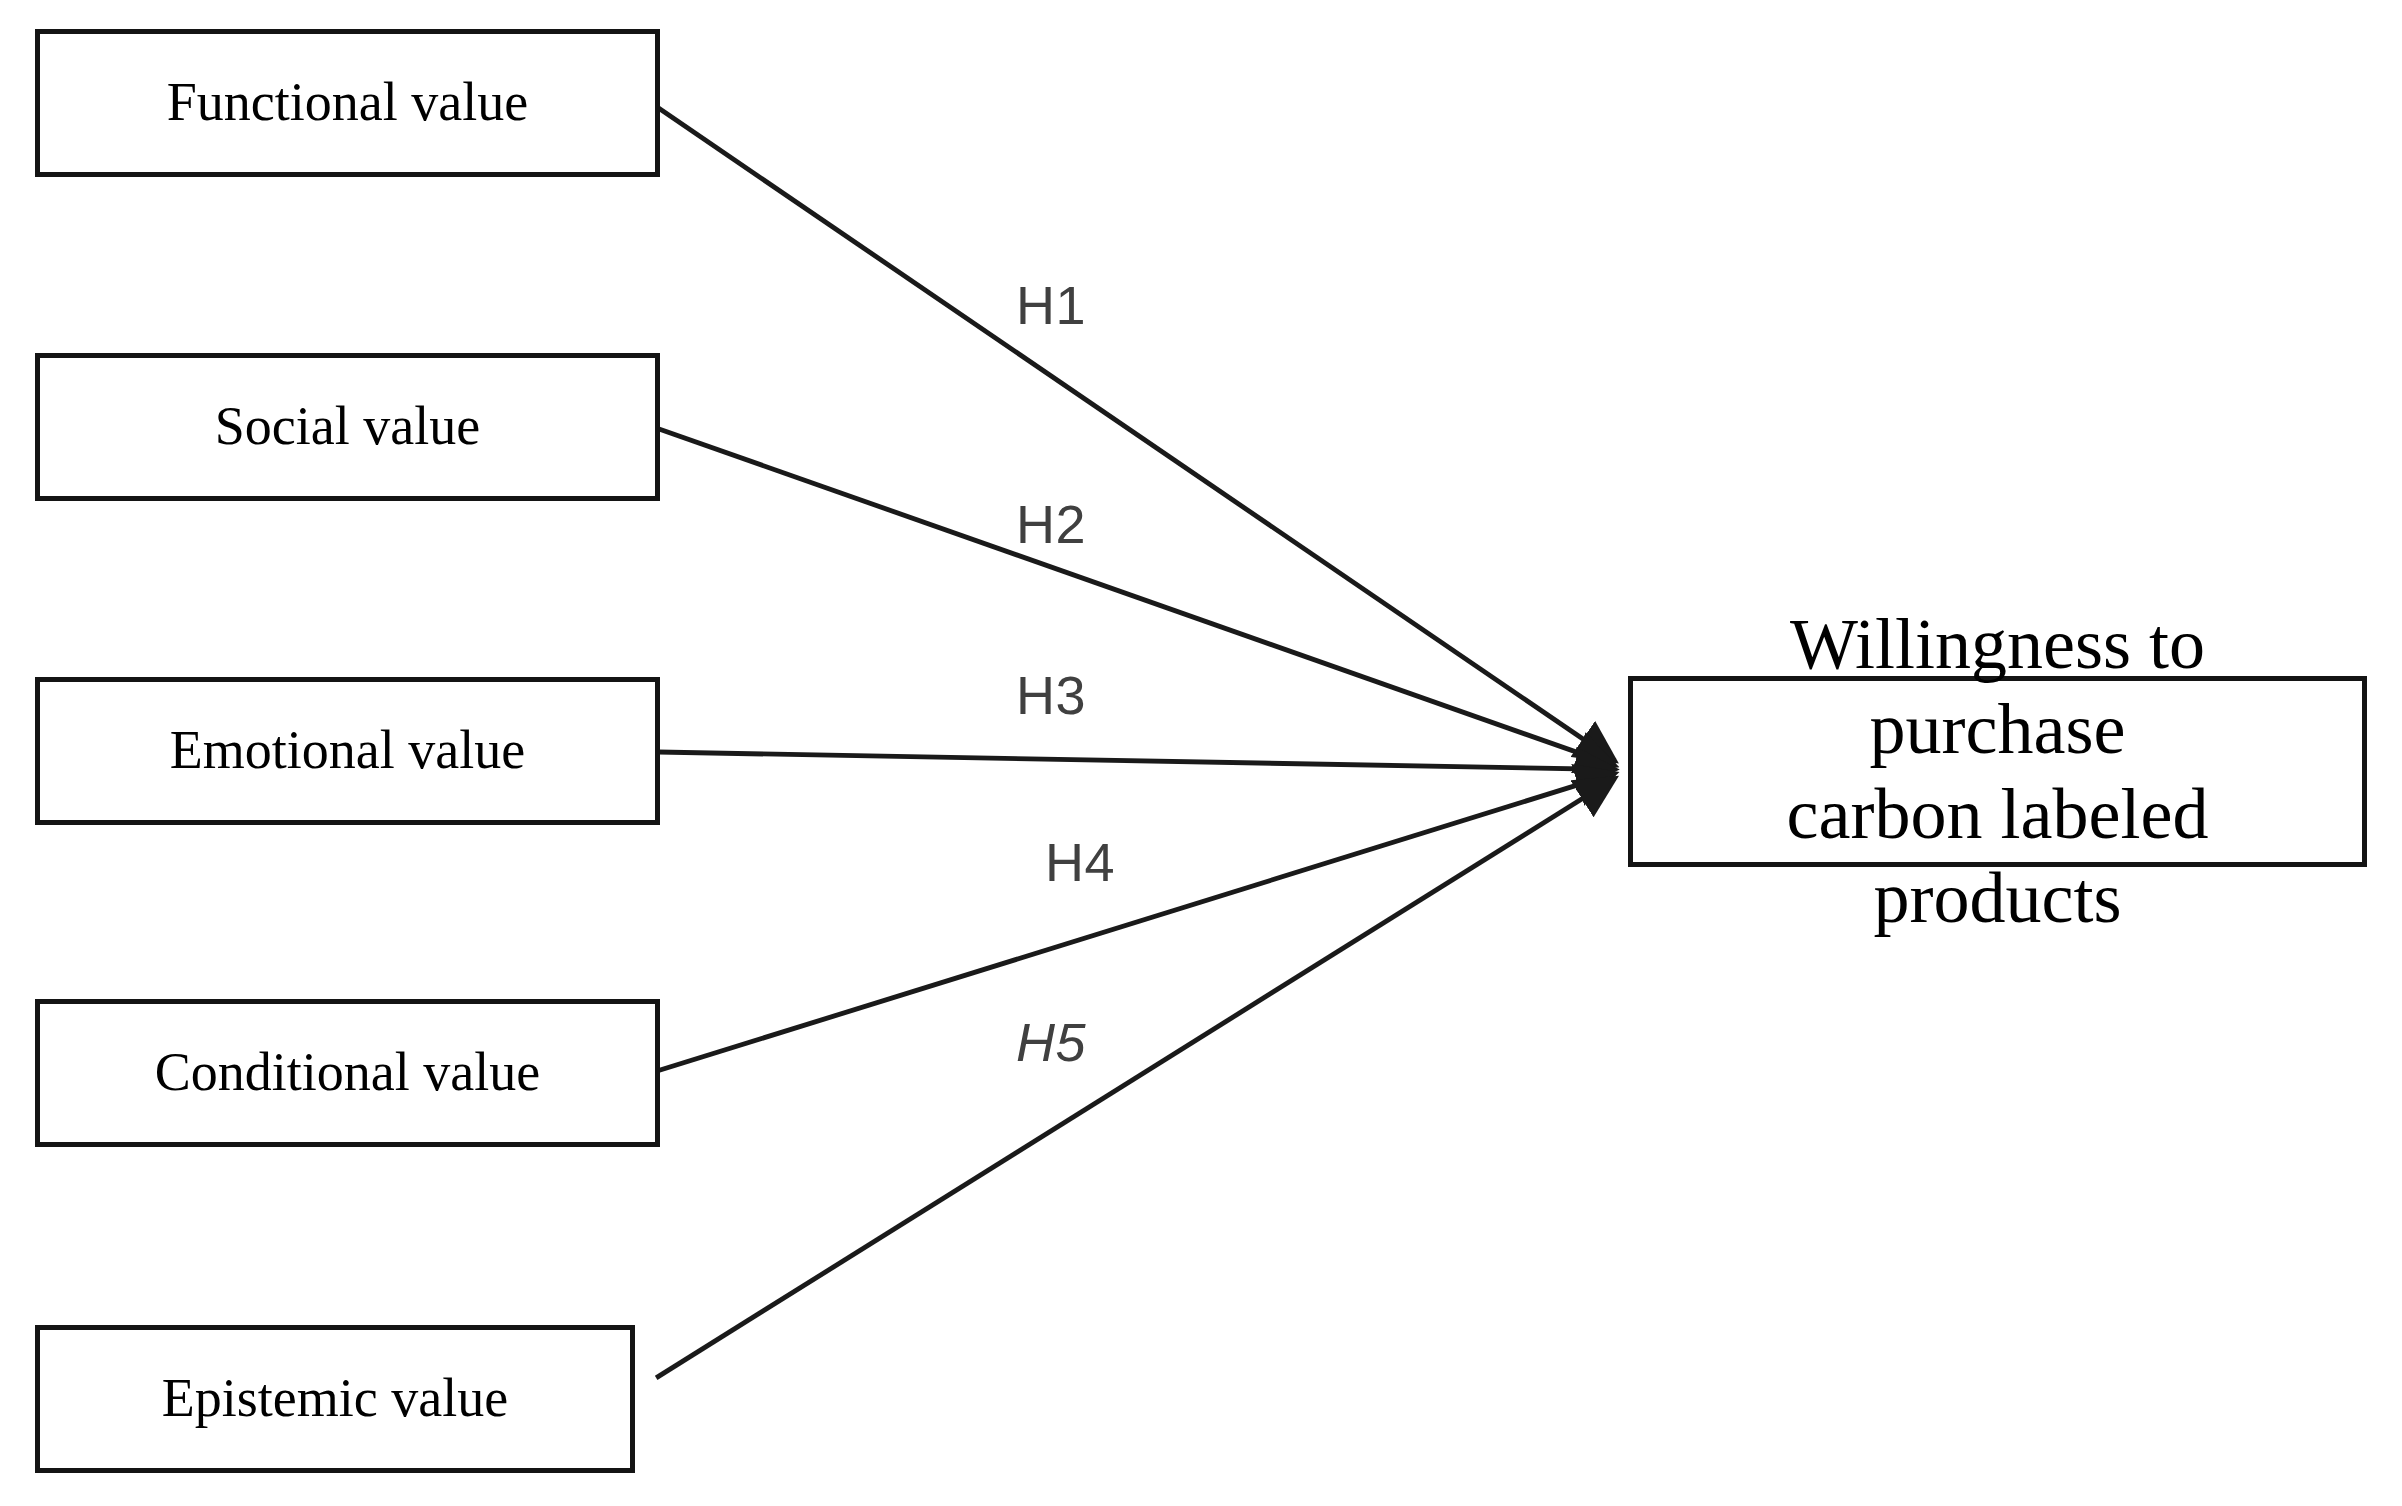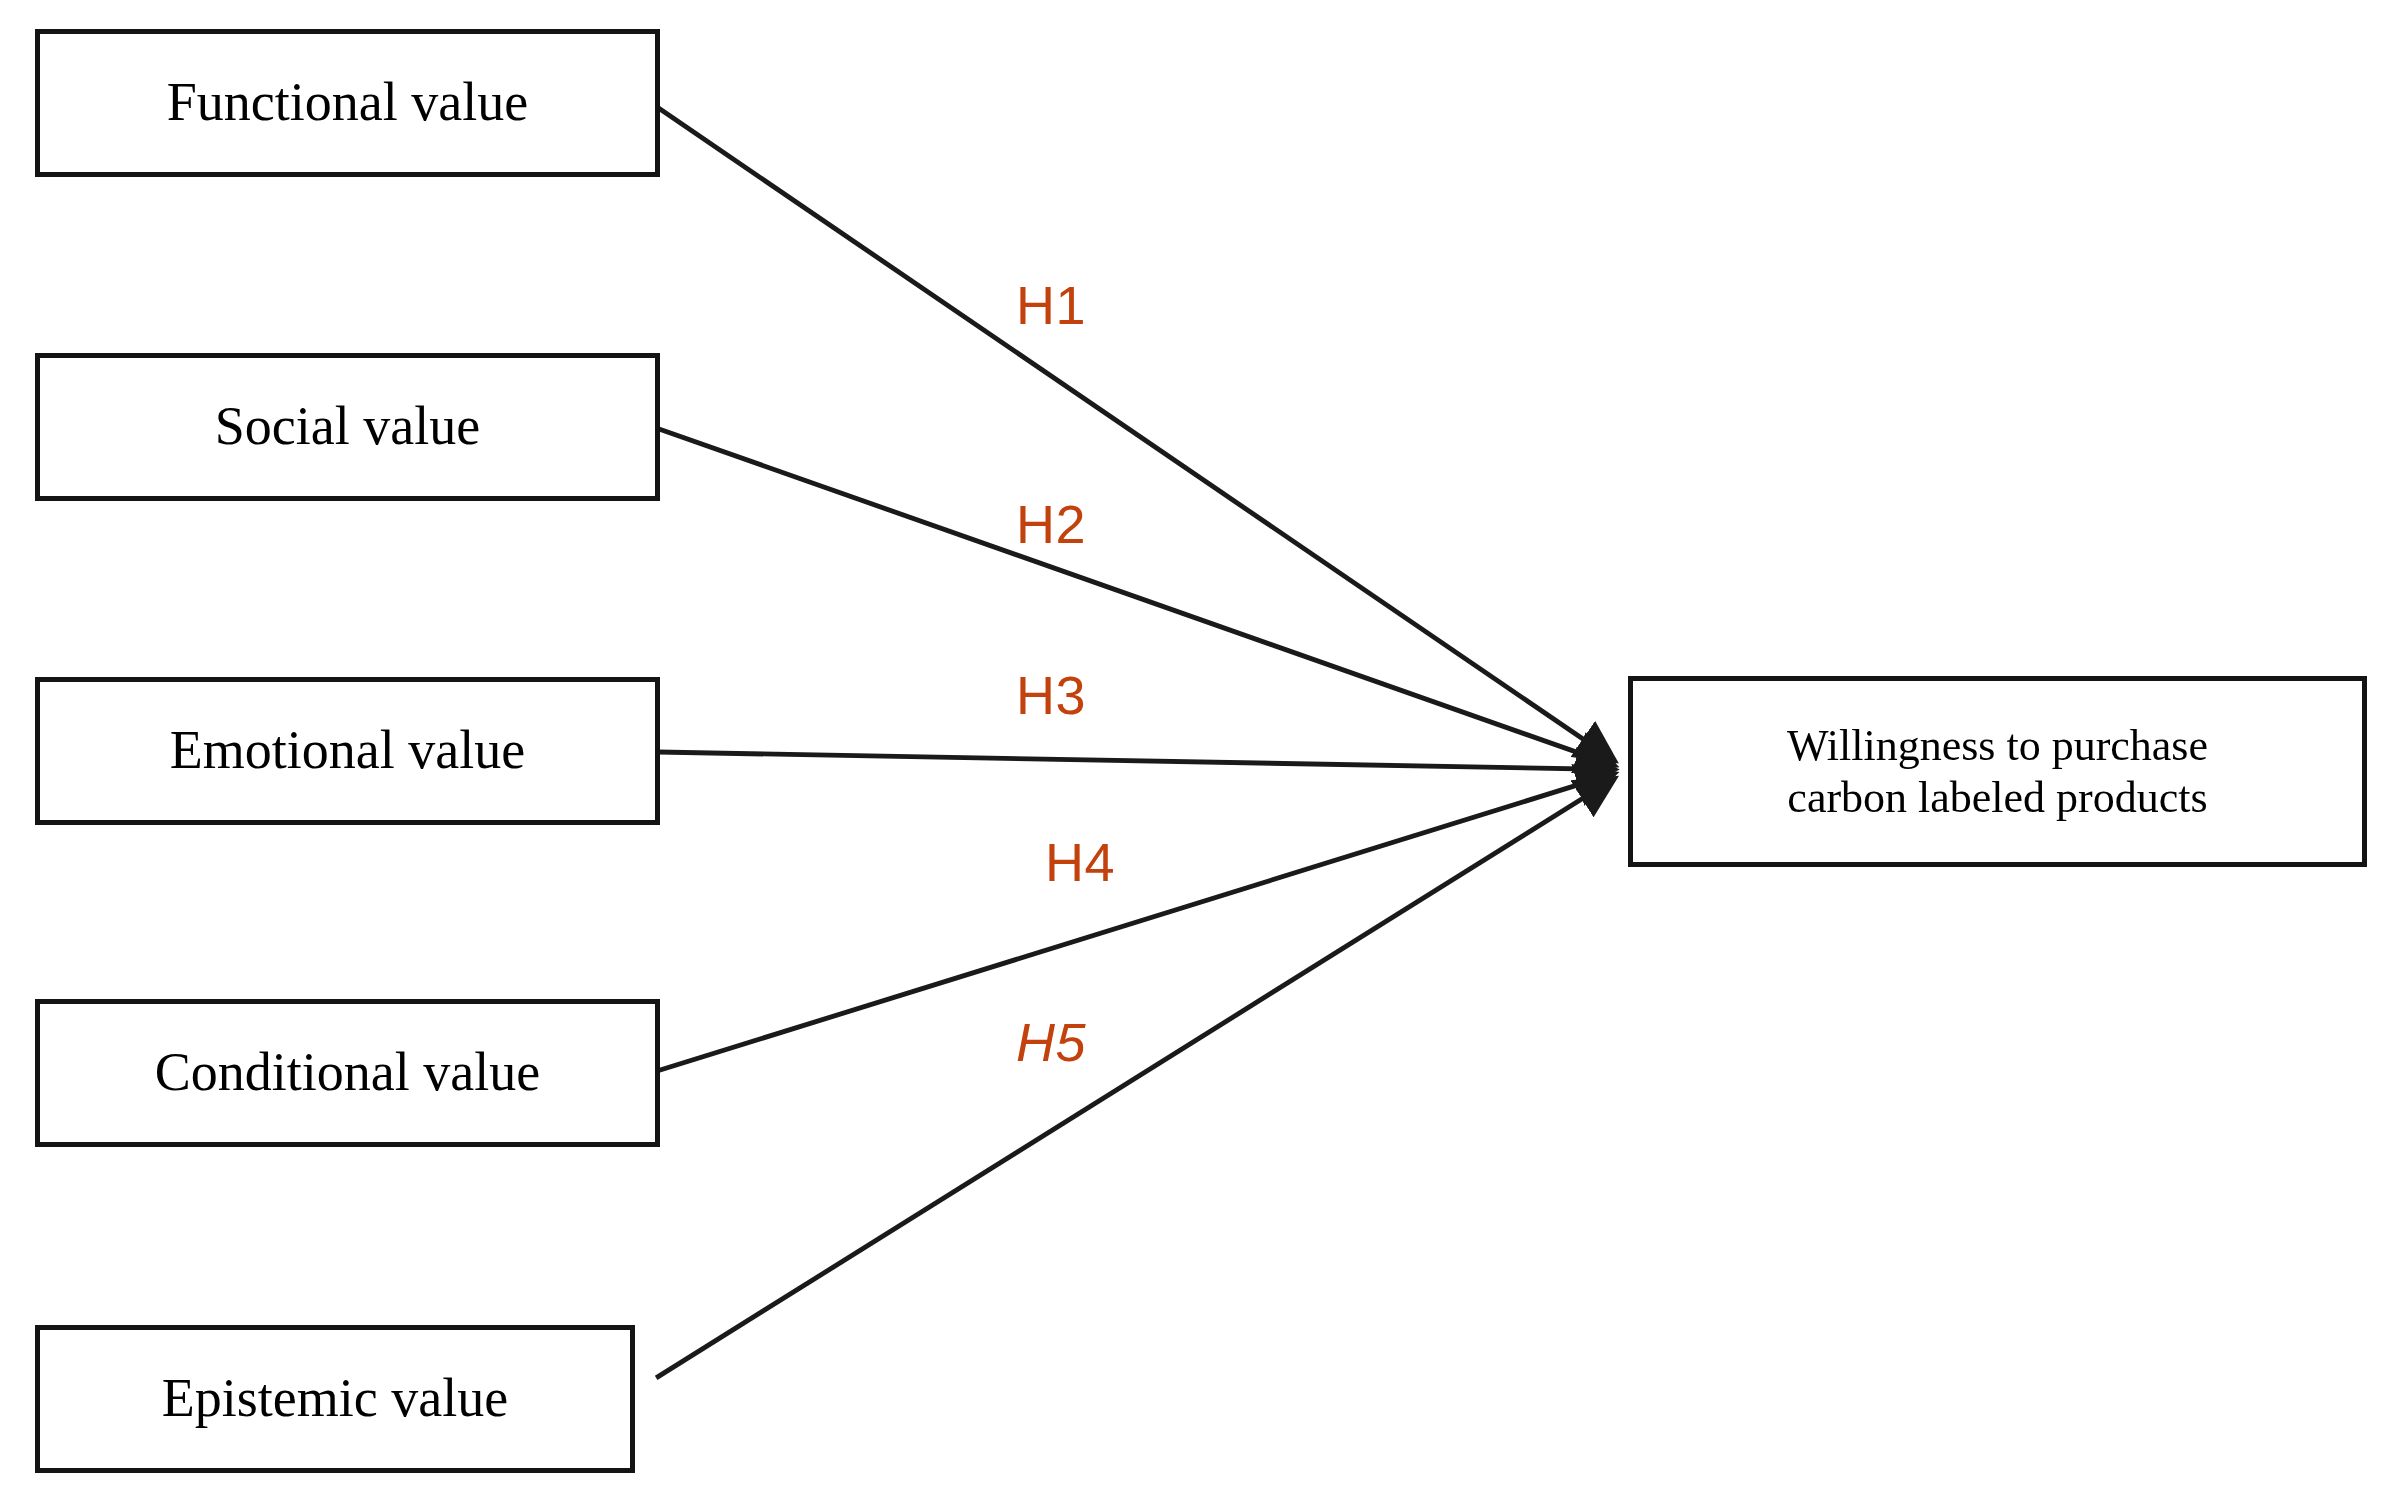--- a/index.html
+++ b/index.html
@@ -34,30 +34,30 @@
     justify-content: center;
     text-align: center;
     color: #000000;
     font-family: "Liberation Serif", "DejaVu Serif", serif;
     line-height: 1.18;
   }
   .node.antecedent {
     font-size: 54px;
   }
   .node.outcome {
-    font-size: 44px;
+    font-size: 72px;
     padding: 0 25px;
   }
   .node-label {
     display: block;
     white-space: pre-line;
   }
   .edge-label {
     position: absolute;
-    color: #c2410c;
+    color: #404040;
     font-family: "Liberation Sans", "DejaVu Sans", sans-serif;
     font-size: 54px;
     font-weight: 400;
     letter-spacing: 0.5px;
     line-height: 1;
     white-space: nowrap;
   }
 </style>
 </head>
 <body>

